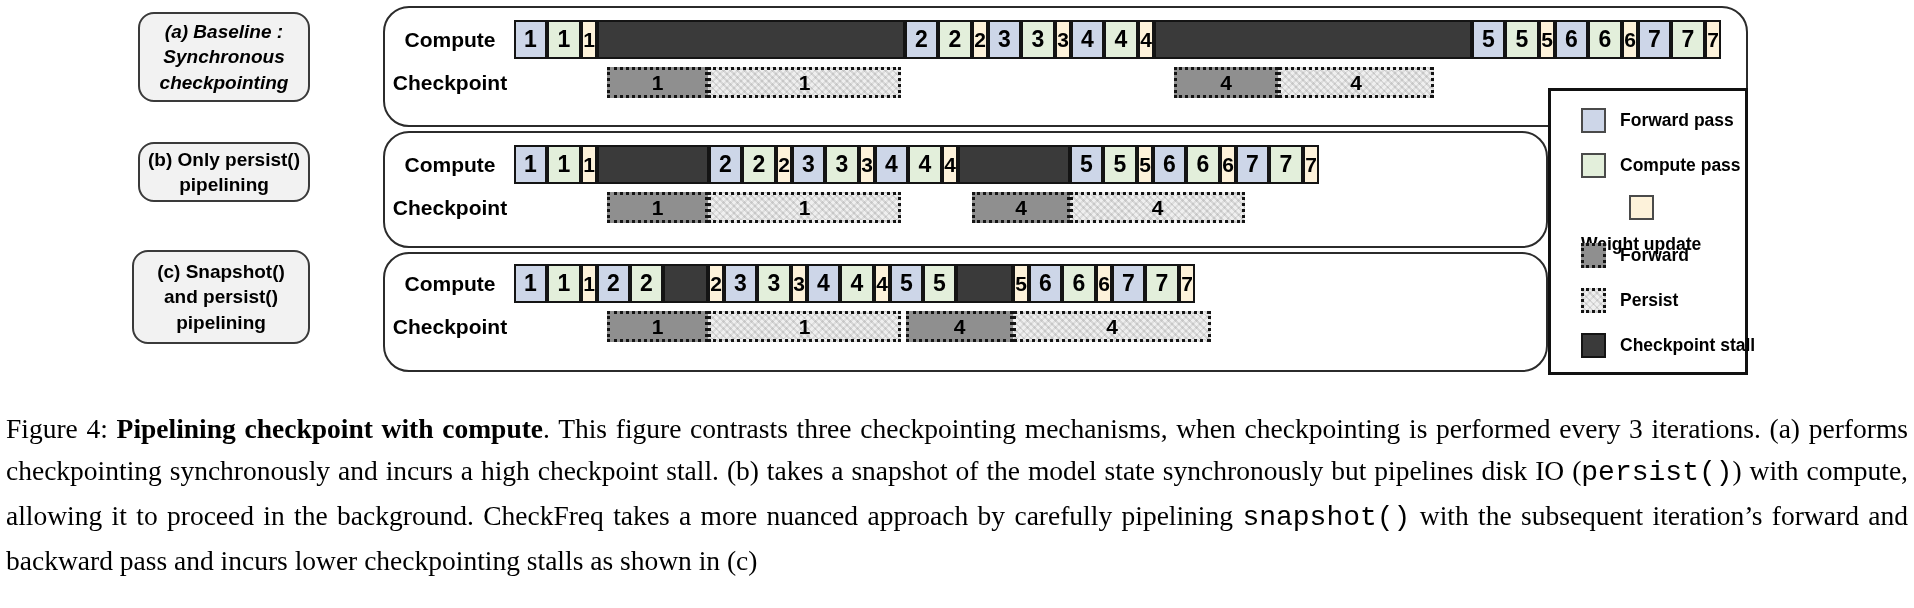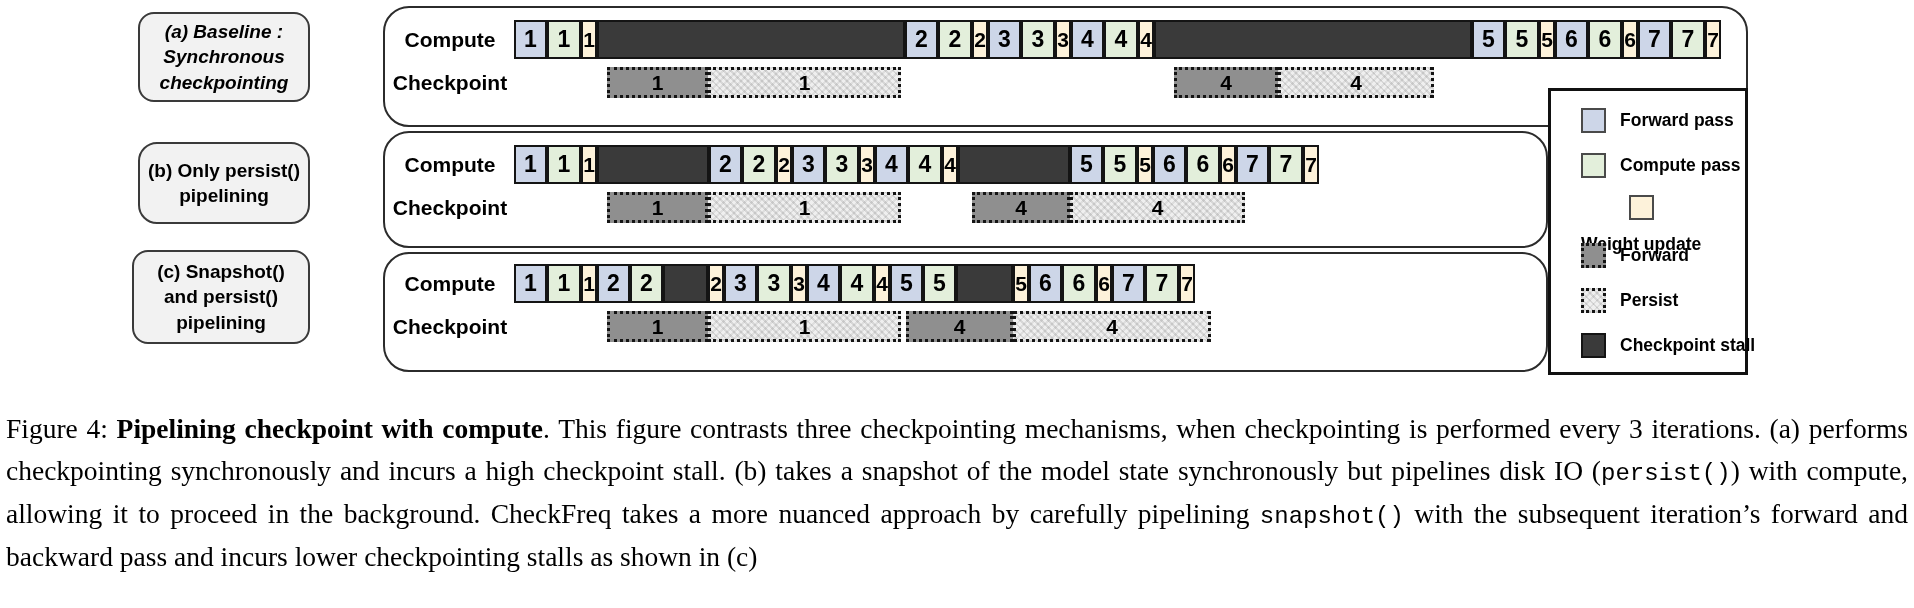--- a/index.html
+++ b/index.html
@@ -36,21 +36,21 @@
   .swatch.snapshot{background:#8f8f8f;border:3px dotted #141414;}
   .swatch.persist{background:#efefef;border:3px dotted #141414;
      background-image:repeating-linear-gradient(45deg,rgba(0,0,0,0.10) 0 2px,transparent 2px 5px),
                       repeating-linear-gradient(-45deg,rgba(0,0,0,0.07) 0 2px,transparent 2px 5px);}
   .swatch.stall{background:#3a3a3a;border:2px solid #141414;}
   .legend-label{font-weight:bold;font-size:17.5px;white-space:nowrap;}
   .caption{position:absolute;left:6px;top:380px;width:1902px;
      font-family:"Liberation Serif",serif;font-size:27.5px;line-height:1.56;
      text-align:justify;z-index:2;}
   .seg-bold{font-weight:bold;}
-  .seg-code{font-family:"Liberation Mono",monospace;font-size:24px;margin-top:8px;}
+  .seg-code{font-family:"Liberation Mono",monospace;font-size:28px;margin-top:8px;}
 </style>
 </head>
 <body>
 
 <div class="stage">
   <div id="panels-root">
       <div class="panel" style="left: 383px; top: 6px; width: 1365px; height: 121px;"></div>
       <div class="label-box" style="left: 138px; top: 12px; width: 172px; height: 90px; font-style: italic;">
         <span>(a) Baseline :</span>
         <span>Synchronous</span>
@@ -79,21 +79,21 @@
       <div class="blk weight" style="left: 1622px; top: 20px; width: 16px; height: 39px;">6</div>
       <div class="blk forward" style="left: 1638px; top: 20px; width: 33px; height: 39px;">7</div>
       <div class="blk backward" style="left: 1671px; top: 20px; width: 34px; height: 39px;">7</div>
       <div class="blk weight" style="left: 1705px; top: 20px; width: 16px; height: 39px;">7</div>
       <div class="row-label" style="left: 388px; top: 67px; width: 124px; height: 31px;">Checkpoint</div>
       <div class="ckpt snapshot" style="left: 607px; top: 67px; width: 101px; height: 31px;">1</div>
       <div class="ckpt persist" style="left: 708px; top: 67px; width: 193px; height: 31px;">1</div>
       <div class="ckpt snapshot" style="left: 1174px; top: 67px; width: 104px; height: 31px;">4</div>
       <div class="ckpt persist" style="left: 1278px; top: 67px; width: 156px; height: 31px;">4</div>
       <div class="panel" style="left: 383px; top: 131px; width: 1165px; height: 117px;"></div>
-      <div class="label-box" style="left: 138px; top: 142px; width: 172px; height: 82px; border-radius: 19px;">
+      <div class="label-box" style="left: 138px; top: 142px; width: 172px; height: 60px;">
         <span>(b) Only persist()</span>
         <span>pipelining</span>
       </div>
       <div class="row-label" style="left: 388px; top: 145px; width: 124px; height: 39px;">Compute</div>
       <div class="blk forward" style="left: 514px; top: 145px; width: 33px; height: 39px;">1</div>
       <div class="blk backward" style="left: 547px; top: 145px; width: 34px; height: 39px;">1</div>
       <div class="blk weight" style="left: 581px; top: 145px; width: 16px; height: 39px;">1</div>
       <div class="blk stall" style="left: 597px; top: 145px; width: 112px; height: 39px;"></div>
       <div class="blk forward" style="left: 709px; top: 145px; width: 33px; height: 39px;">2</div>
       <div class="blk backward" style="left: 742px; top: 145px; width: 34px; height: 39px;">2</div>

